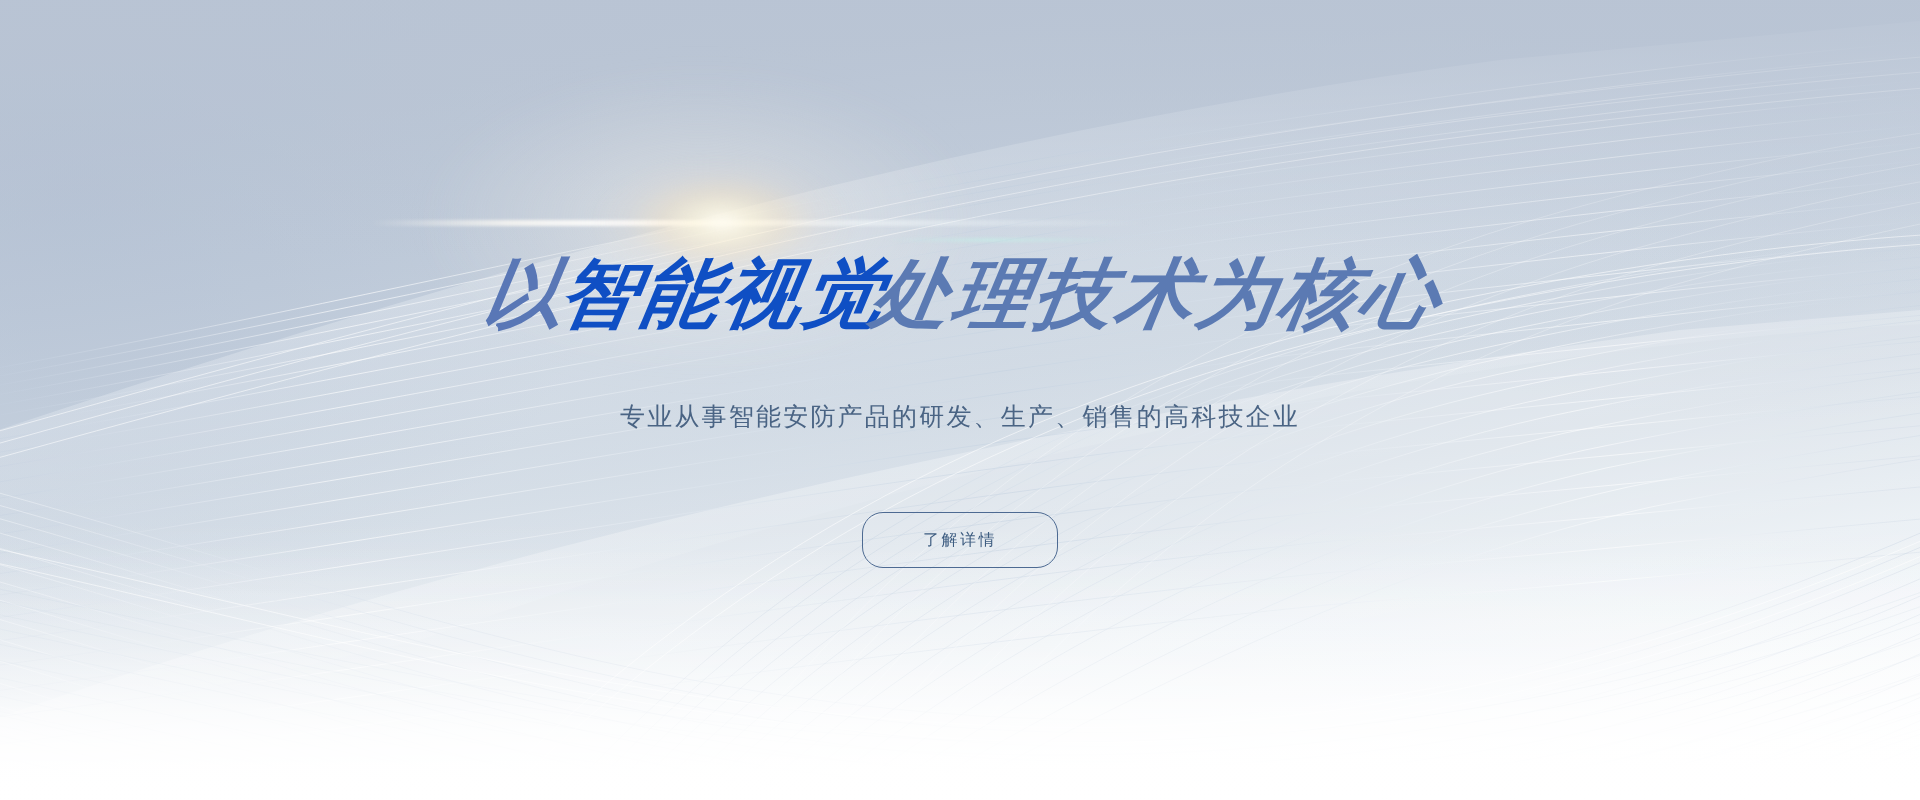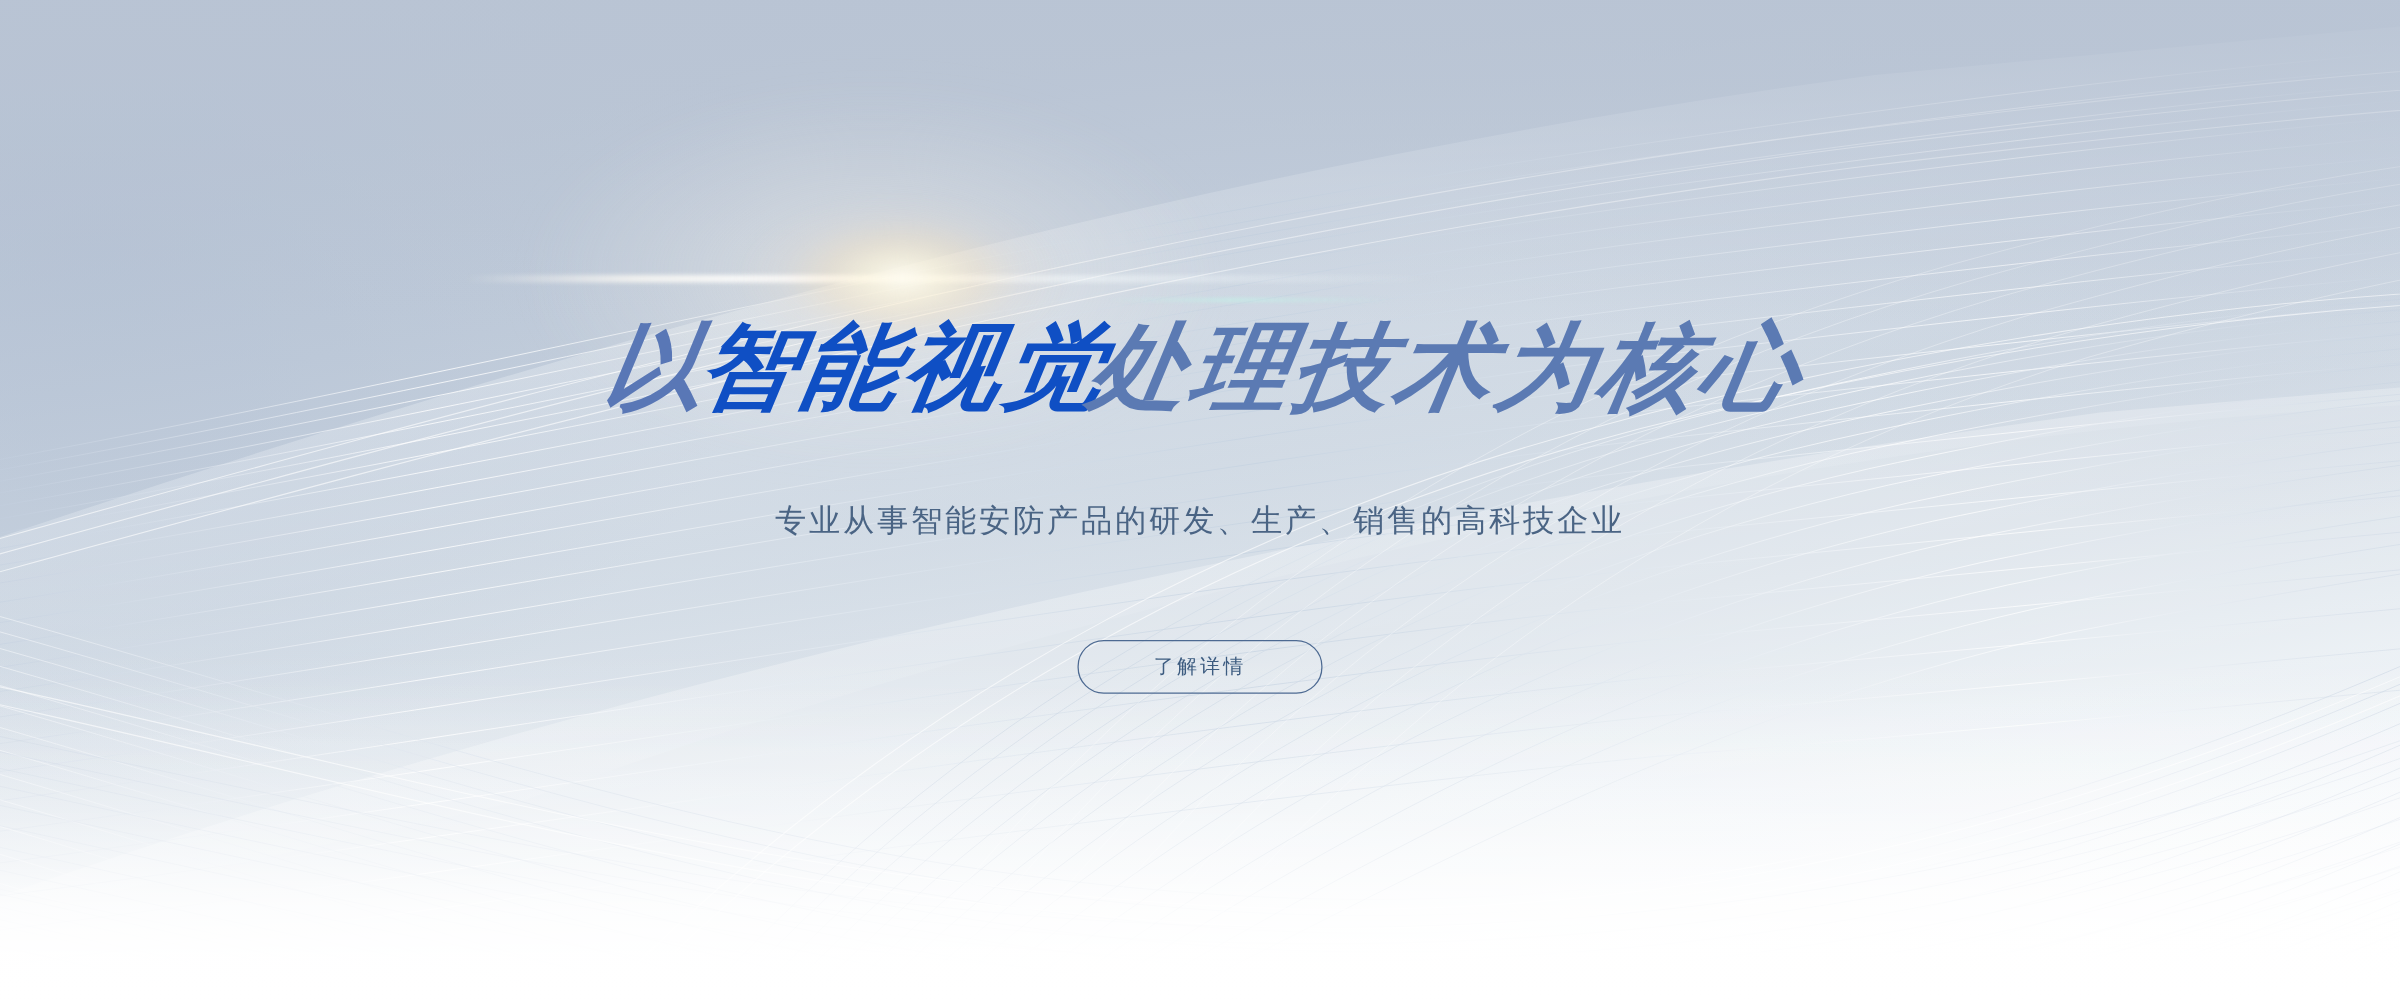--- a/index.html
+++ b/index.html
@@ -172,21 +172,21 @@
     font-family: Liberation Sans, sans-serif;
     text-align: center;
   }
 
   .cta-button {
     position: absolute;
     top: 512px;
     left: 50%;
     transform: translateX(-50%);
     width: 196px;
-    height: 43px;
+    height: 56px;
     border: 1.6px solid #4d6a92;
     border-radius: 21px;
     background: transparent;
     color: #3d5c80;
     font-size: 16px;
     letter-spacing: 2.5px;
     font-family: "DejaVu Sans", "Liberation Sans", sans-serif;
     display: flex;
     align-items: center;
     justify-content: center;

